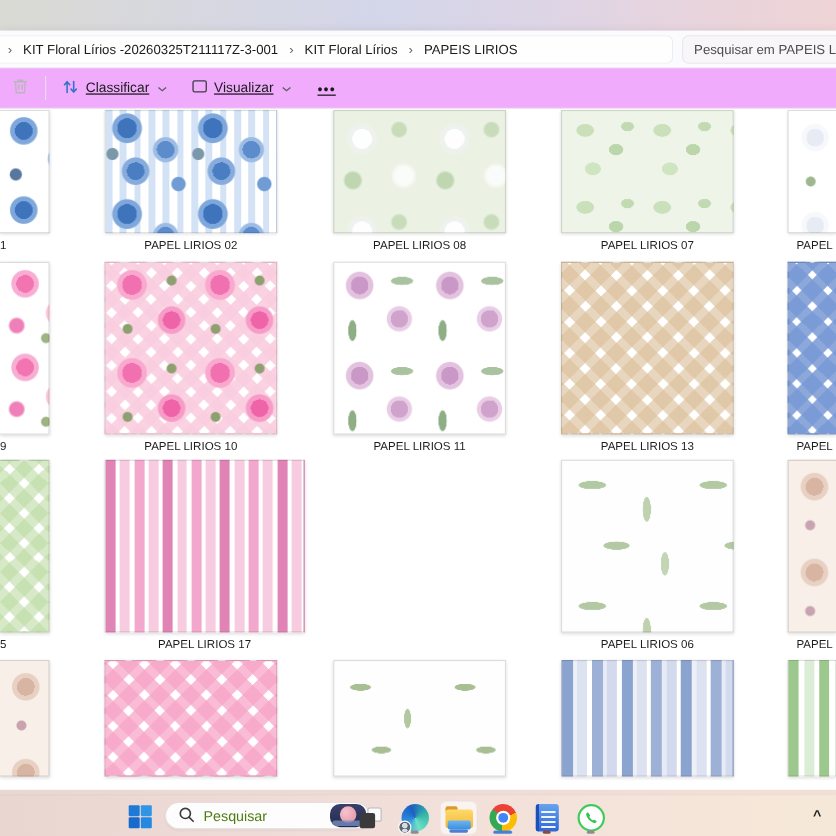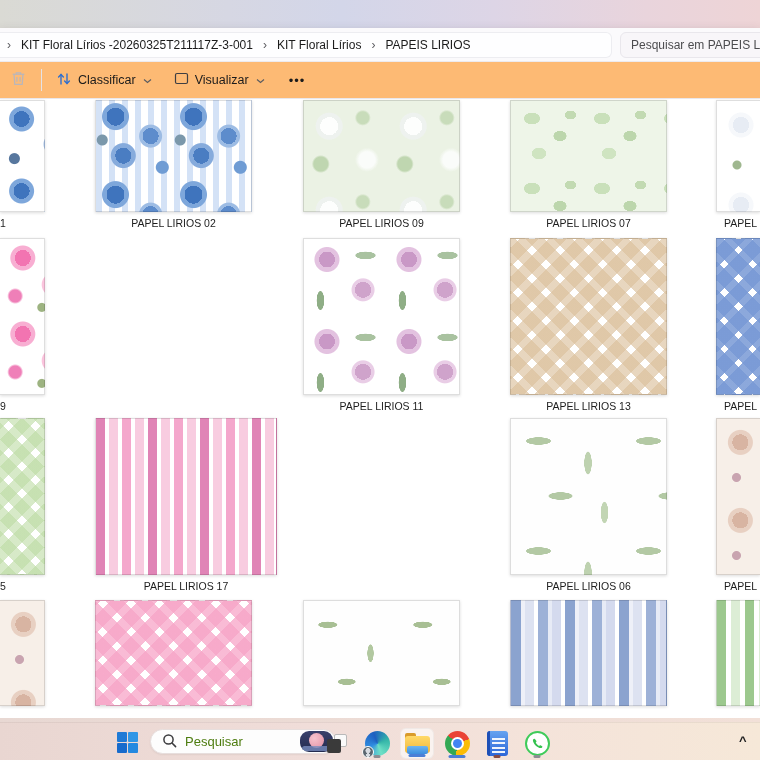--- a/index.html
+++ b/index.html
@@ -34,23 +34,23 @@
   .crumb{font-size:12px;color:#1b1b1b;}
   .crumb-sep{font-size:12px;color:#5c5c60;}
   .search-box{
     position:absolute;left:620px;top:4px;width:150px;height:26px;background:#f8f6f9;
     border:1px solid #e9e7ec;border-radius:6px;box-sizing:border-box;
     display:flex;align-items:center;padding-left:10px;overflow:hidden;white-space:nowrap;
     font-size:12px;color:#4c4c4f;
   }
   
   .toolbar{
-    position:absolute;left:0;top:34px;width:760px;height:37px;background:#fdba74;
+    position:absolute;left:0;top:34px;width:760px;height:37px;background:#f0abfc;
     border-bottom:1px solid #e9e7eb;box-sizing:border-box;
-    display:flex;align-items:center;
+    display:flex;align-items:center;text-decoration:underline;
   }
   .tool-btn{
     display:flex;align-items:center;gap:6px;border:none;background:transparent;
     font-family:inherit;font-size:12.5px;color:#1b1b1b;padding:6px 8px;border-radius:4px;
   }
   .tb-divider{width:1px;height:22px;background:#e4e2e6;margin:0 6px;}
   .dd-svg{margin-left:1px;}
   .more-label{font-size:13px;letter-spacing:1px;color:#1b1b1b;}
   
   .content{position:absolute;left:0;top:71px;width:760px;height:619px;background:#fff;overflow:hidden;}
@@ -288,34 +288,38 @@
       <div class="cell" style="left:0;top:1px;width:45px;">
         <div class="thumb cut-l" style="height:112px;" data-pattern="blue-floral"></div>
         <div class="flabel frag">1</div>
       </div>
       <div class="cell" style="left:95px;top:1px;width:157px;">
         <div class="thumb" style="height:112px;" data-pattern="blue-stripe-floral"></div>
         <div class="flabel">PAPEL LIRIOS 02</div>
       </div>
       <div class="cell" style="left:303px;top:1px;width:157px;">
         <div class="thumb" style="height:112px;" data-pattern="green-lily"></div>
-        <div class="flabel">PAPEL LIRIOS 09</div>
+        <div class="flabel">PAPEL LIRIOS 08</div>
       </div>
       <div class="cell" style="left:510px;top:1px;width:157px;">
         <div class="thumb" style="height:112px;" data-pattern="green-leaves"></div>
         <div class="flabel">PAPEL LIRIOS 07</div>
       </div>
       <div class="cell" style="left:716px;top:1px;width:44px;">
         <div class="thumb cut-r" style="height:112px;" data-pattern="white-lily"></div>
         <div class="flabel frag-r">PAPEL L</div>
       </div>
 
       <div class="cell" style="left:0;top:139px;width:45px;">
         <div class="thumb cut-l" style="height:157px;" data-pattern="pink-floral-white"></div>
         <div class="flabel frag">9</div>
+      </div>
+      <div class="cell" style="left:95px;top:139px;width:157px;">
+        <div class="thumb" style="height:157px;" data-pattern="pink-gingham-floral"></div>
+        <div class="flabel">PAPEL LIRIOS 10</div>
       </div>
       <div class="cell" style="left:303px;top:139px;width:157px;">
         <div class="thumb" style="height:157px;" data-pattern="lilac-palm"></div>
         <div class="flabel">PAPEL LIRIOS 11</div>
       </div>
       <div class="cell" style="left:510px;top:139px;width:157px;">
         <div class="thumb" style="height:157px;" data-pattern="beige-gingham"></div>
         <div class="flabel">PAPEL LIRIOS 13</div>
       </div>
       <div class="cell" style="left:716px;top:139px;width:44px;">

